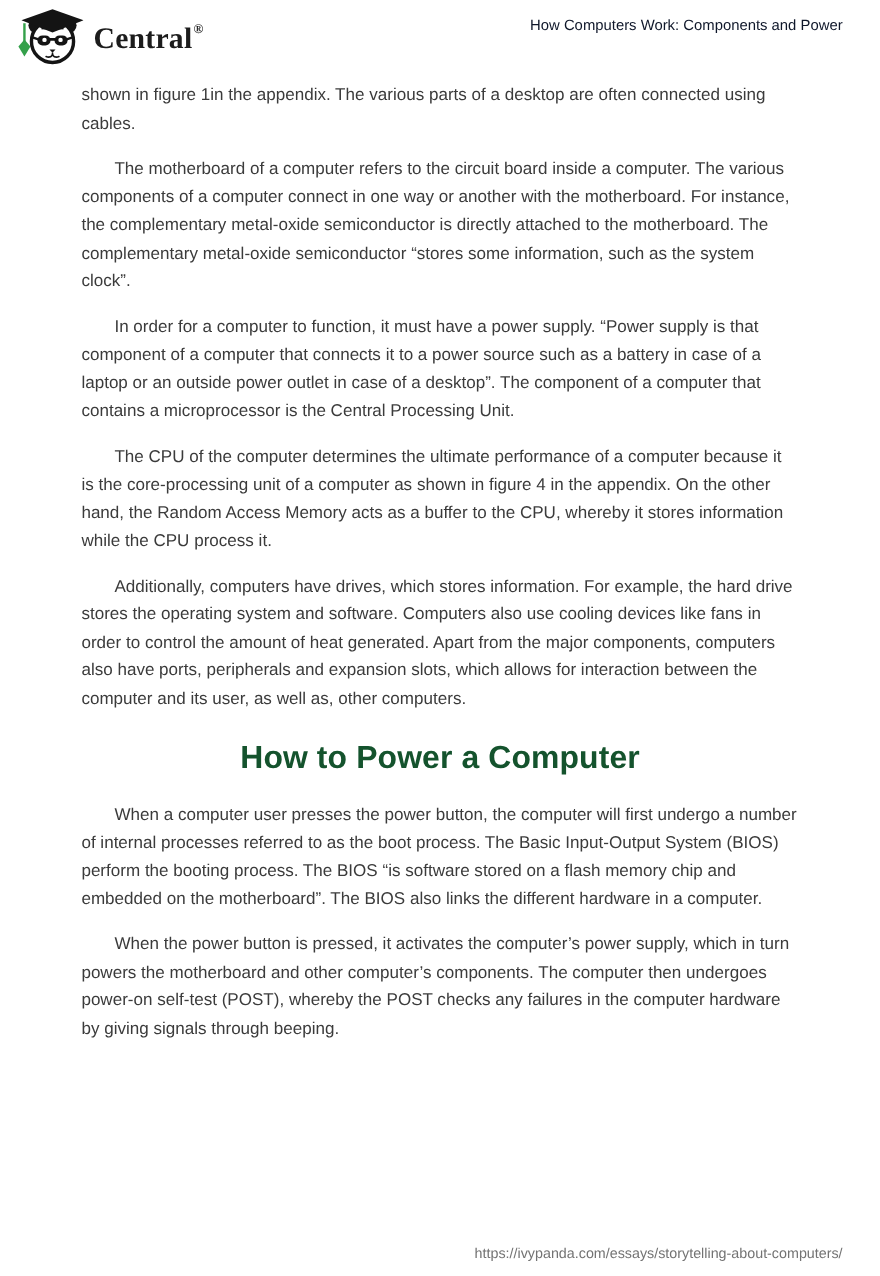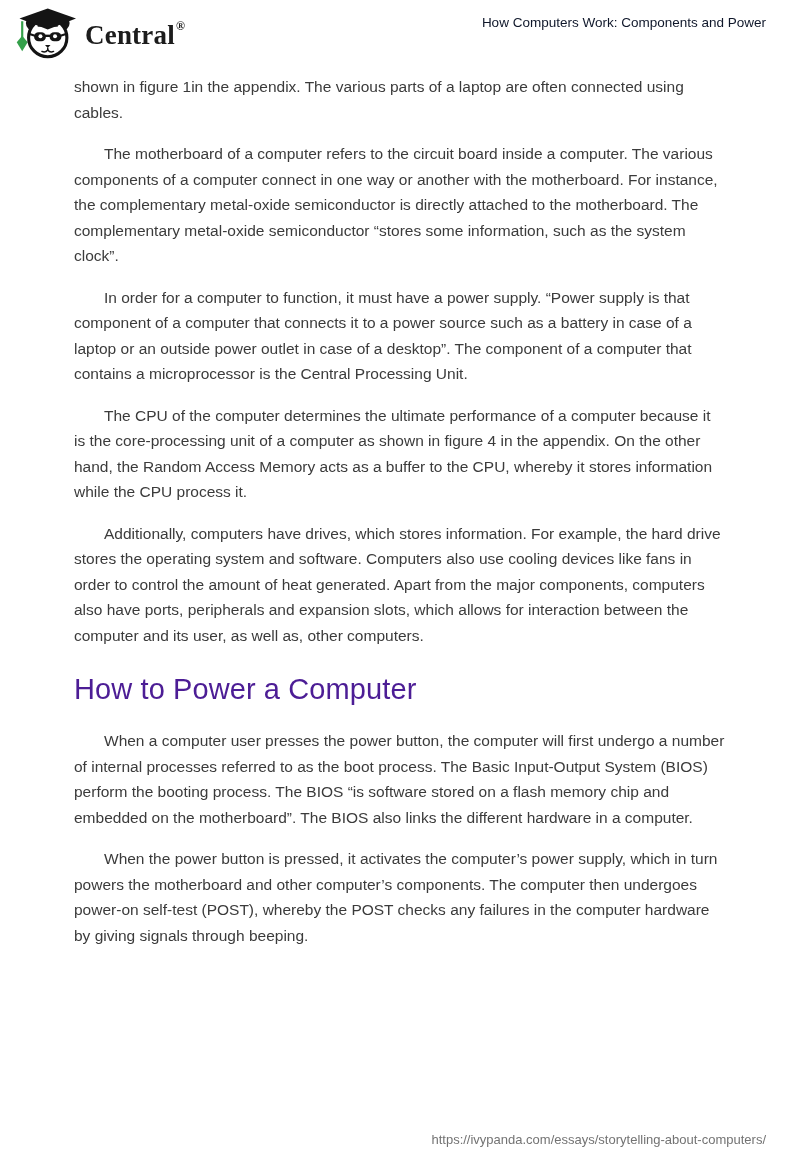--- a/index.html
+++ b/index.html
@@ -62,24 +62,25 @@
   }
   .article p {
     margin: 0 0 16px 0;
   }
   .article p.indent {
     text-indent: 30px;
   }
   .article h1 {
     font-size: 29px;
     line-height: 34px;
-    font-weight: 400;
-    color: #4c1d95;
+    font-weight: 700;
+    color: #14532d;
     margin: 24px 0 22px 0;
     letter-spacing: 0.1px;
+    text-align: center;
   }
   
   .footer {
     position: absolute;
     bottom: 13px;
     right: 34px;
     font-size: 13px;
     color: #737373;
   }
 </style>
@@ -117,21 +118,21 @@
           <path d="M37 46.5 q-2.6 3.4 -6.4 1.6" fill="none" stroke="#141414" stroke-width="1.6" stroke-linecap="round"></path>
           <path d="M37 46.5 q2.6 3.4 6.4 1.6" fill="none" stroke="#141414" stroke-width="1.6" stroke-linecap="round"></path>
         </svg>
       </span>
       <span class="logo-text"><span>Central</span><sup>®</sup></span>
     </div>
     <div class="doc-title">How Computers Work: Components and Power</div>
   </div>
 
   <div class="article">
-    <p>shown in figure 1in the appendix. The various parts of a laptop are often connected using cables.</p>
+    <p>shown in figure 1in the appendix. The various parts of a desktop are often connected using cables.</p>
     <p class="indent">The motherboard of a computer refers to the circuit board inside a computer. The various components of a computer connect in one way or another with the motherboard. For instance, the complementary metal-oxide semiconductor is directly attached to the motherboard. The complementary metal-oxide semiconductor “stores some information, such as the system clock”.</p>
     <p class="indent">In order for a computer to function, it must have a power supply. “Power supply is that component of a computer that connects it to a power source such as a battery in case of a laptop or an outside power outlet in case of a desktop”. The component of a computer that contains a microprocessor is the Central Processing Unit.</p>
     <p class="indent">The CPU of the computer determines the ultimate performance of a computer because it is the core-processing unit of a computer as shown in figure 4 in the appendix. On the other hand, the Random Access Memory acts as a buffer to the CPU, whereby it stores information while the CPU process it.</p>
     <p class="indent">Additionally, computers have drives, which stores information. For example, the hard drive stores the operating system and software. Computers also use cooling devices like fans in order to control the amount of heat generated. Apart from the major components, computers also have ports, peripherals and expansion slots, which allows for interaction between the computer and its user, as well as, other computers.</p>
     <h1>How to Power a Computer</h1>
     <p class="indent">When a computer user presses the power button, the computer will first undergo a number of internal processes referred to as the boot process. The Basic Input-Output System (BIOS) perform the booting process. The BIOS “is software stored on a flash memory chip and embedded on the motherboard”. The BIOS also links the different hardware in a computer.</p>
     <p class="indent">When the power button is pressed, it activates the computer’s power supply, which in turn powers the motherboard and other computer’s components. The computer then undergoes power-on self-test (POST), whereby the POST checks any failures in the computer hardware by giving signals through beeping.</p>
   </div>
 
   <div class="footer">

